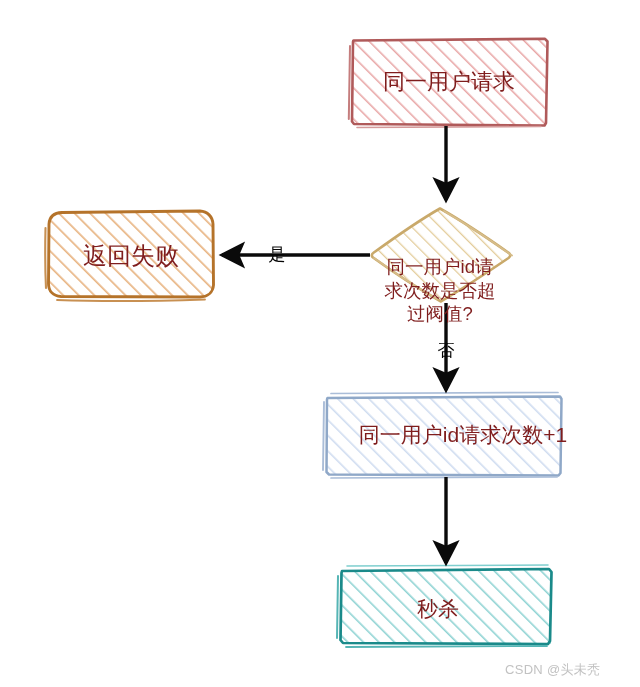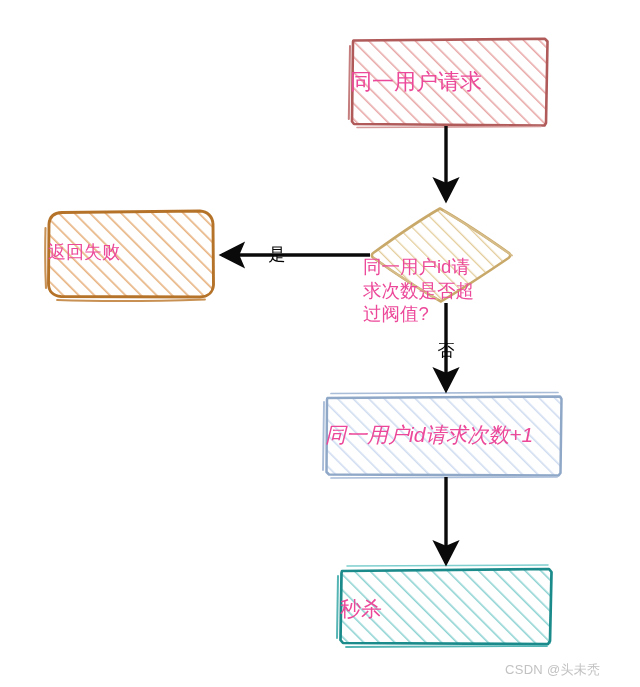--- a/index.html
+++ b/index.html
@@ -18,41 +18,41 @@
   #canvas {
     position: absolute;
     left: 0;
     top: 0;
     width: 640px;
     height: 687px;
   }
 
   .node-label {
     position: absolute;
-    color: #ec4899;
+    color: #7f1d1d;
     font-family: "Liberation Sans", "DejaVu Sans", sans-serif;
-    text-align: left;
+    text-align: center;
     line-height: 1.28;
     pointer-events: none;
     white-space: pre-line;
   }
 
   .edge-label {
     position: absolute;
     color: #050505;
     font-family: "Liberation Sans", "DejaVu Sans", sans-serif;
     font-size: 17px;
     text-align: center;
     background: transparent;
   }
 
   #label-start   { left: 350px; top: 68px;  width: 198px; font-size: 22px; }
-  #label-fail    { left: 48px;  top: 241px; width: 166px; font-size: 18px; }
+  #label-fail    { left: 48px;  top: 241px; width: 166px; font-size: 24px; }
   #label-decide  { left: 363px; top: 215px; width: 154px; font-size: 18.5px; margin-top: 40px; }
-  #label-incr    { left: 325px; top: 422px; width: 276px; font-size: 21px; font-style: italic; }
+  #label-incr    { left: 325px; top: 422px; width: 276px; font-size: 21px; }
   #label-kill    { left: 340px; top: 596px; width: 196px; font-size: 21px; }
 
   #edge-label-yes { left: 264px; top: 243px; width: 26px; }
   #edge-label-no  { left: 433px; top: 339px; width: 26px; }
 
   #watermark {
     position: absolute;
     left: 505px;
     top: 661px;
     font-size: 13px;

